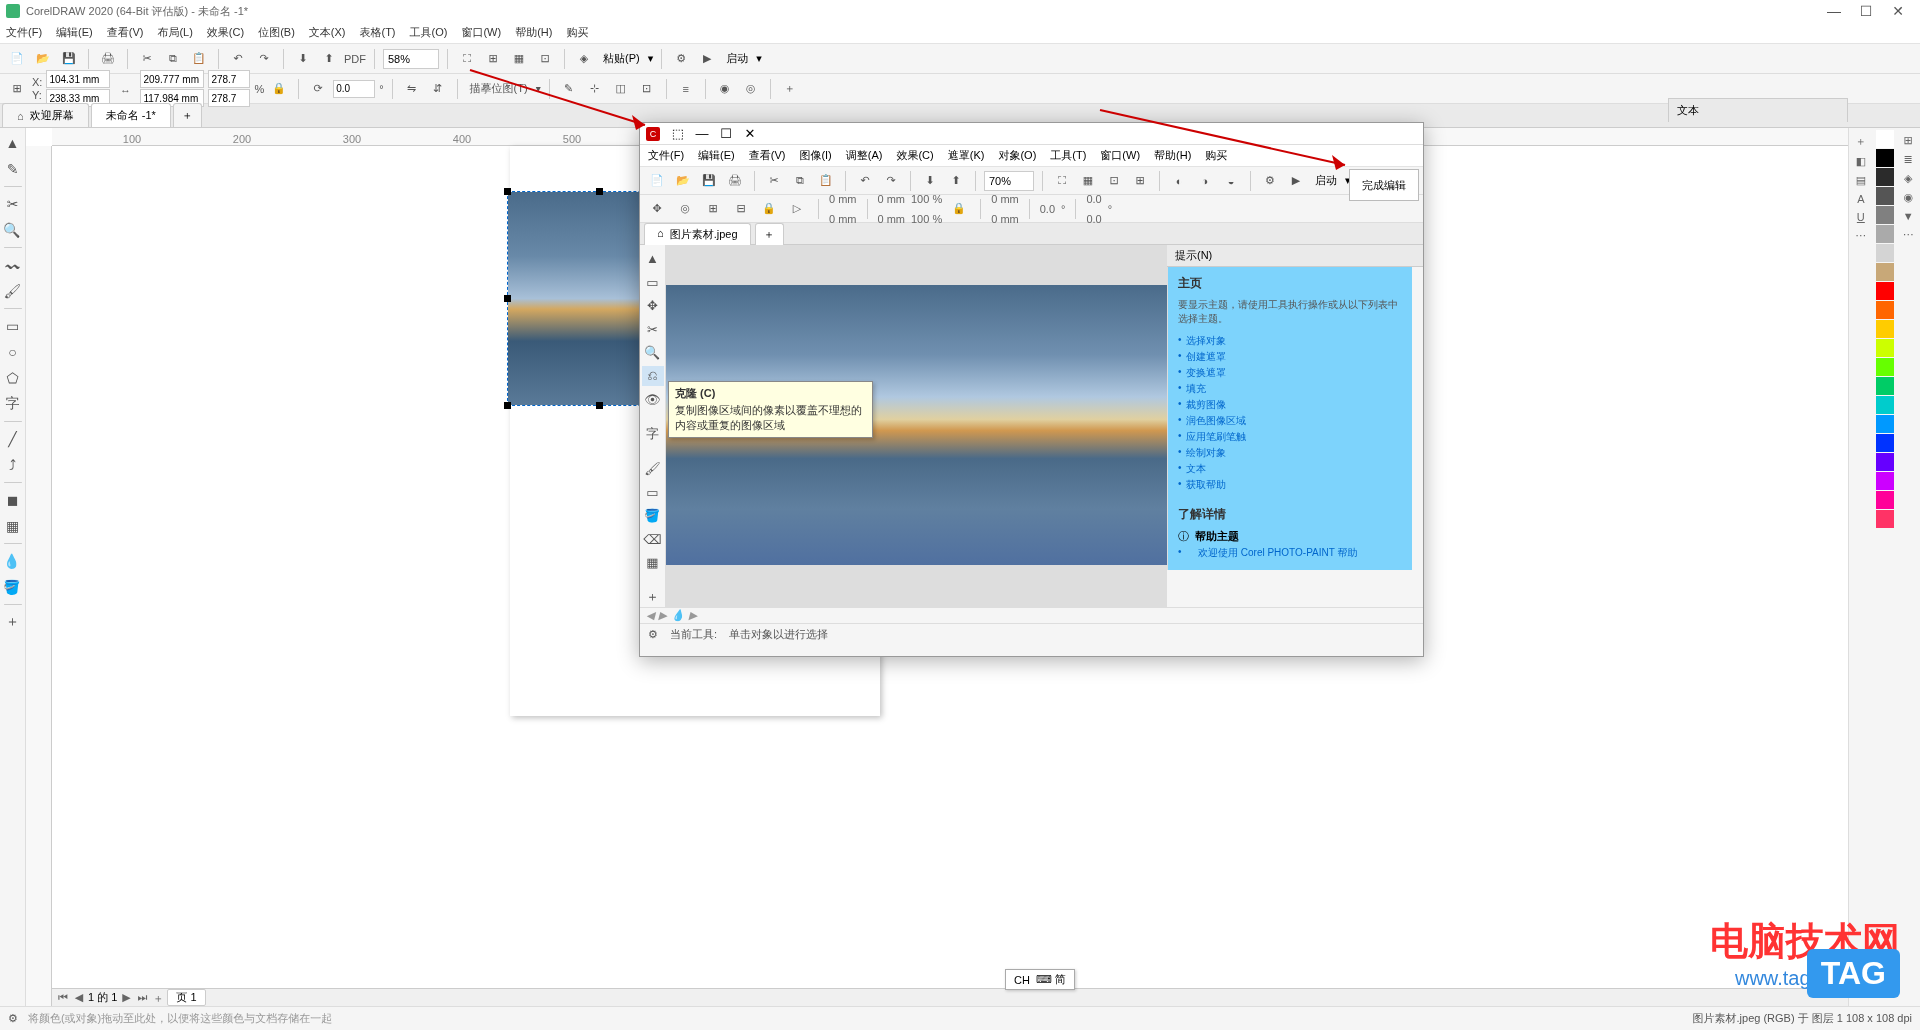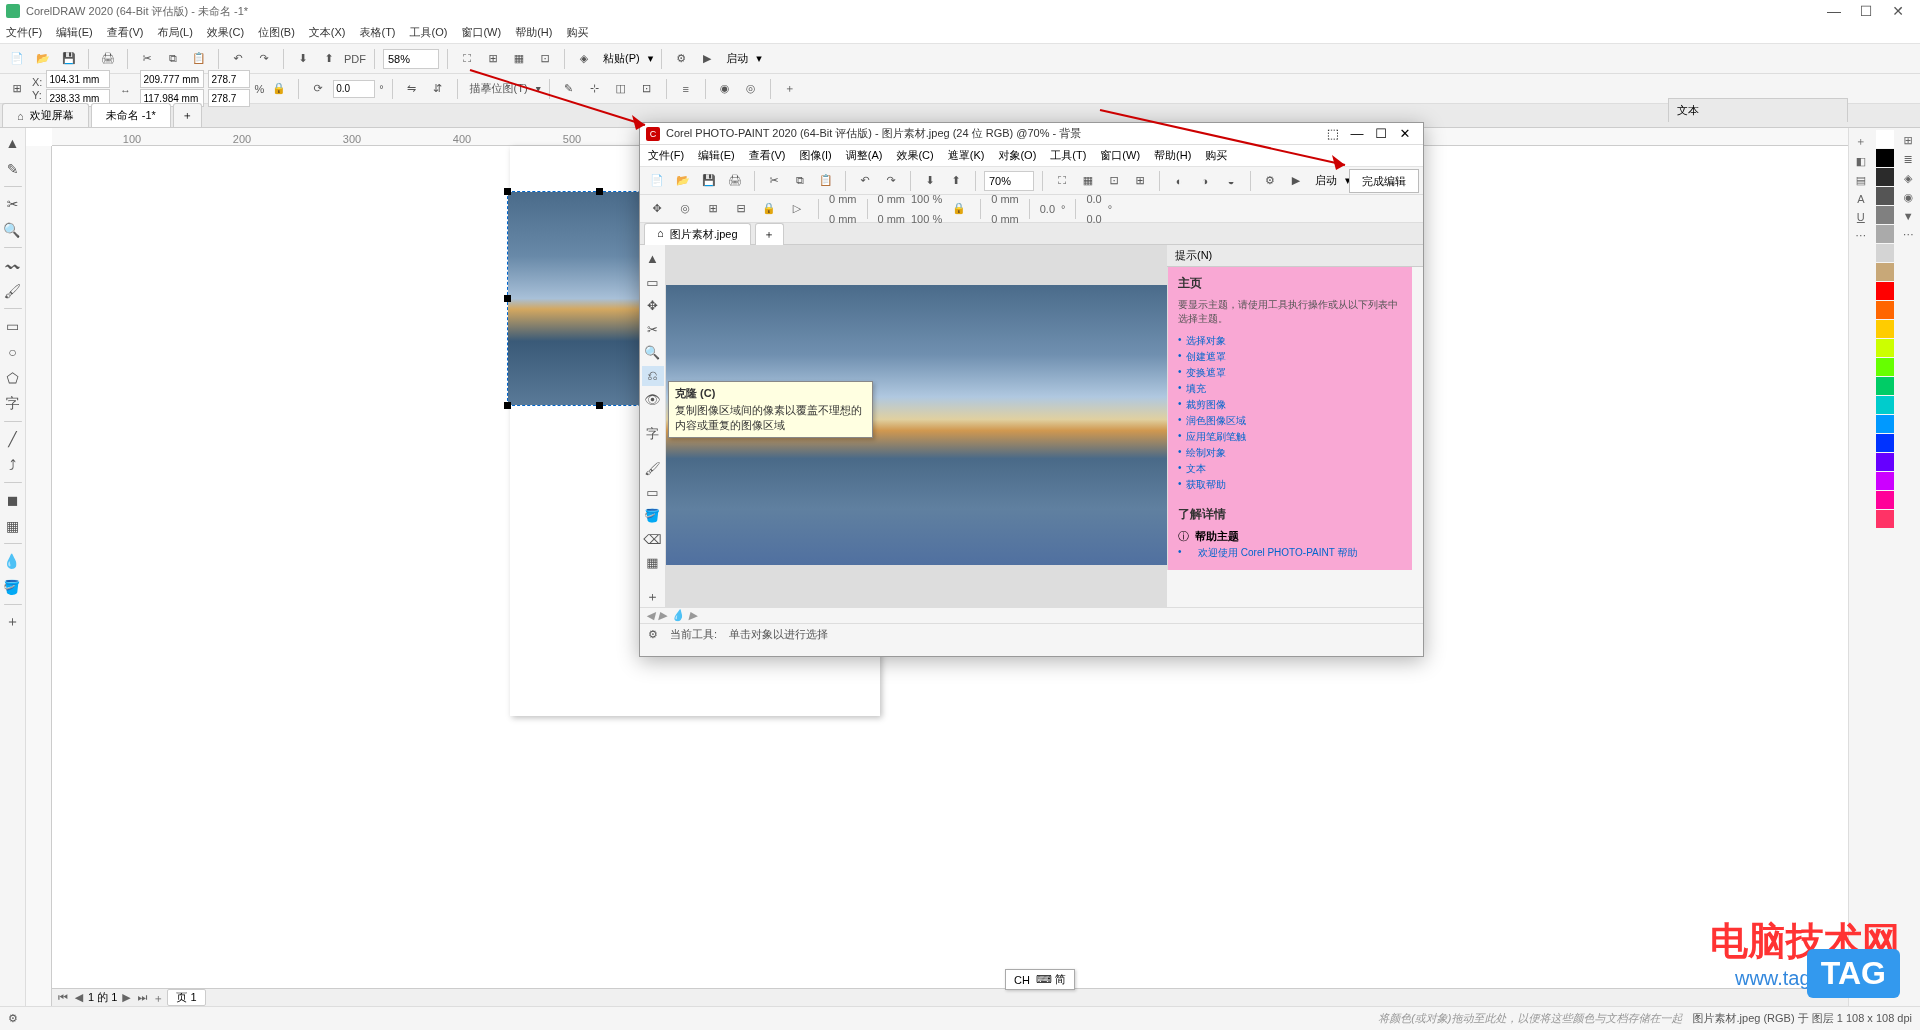--- a/index.html
+++ b/index.html
@@ -48,31 +48,31 @@
 .texttab{position:absolute;right:72px;top:98px;width:180px;height:24px;background:#eaeaea;border:1px solid #ccc;border-bottom:none;display:flex;align-items:center;padding:0 8px}
 .statusbar{position:absolute;left:0;bottom:0;right:0;height:24px;background:#f5f5f5;border-top:1px solid #ddd;display:flex;align-items:center;padding:0 8px;gap:10px;color:#555;font-size:10px}
 
 .ppwin{position:absolute;left:639px;top:122px;width:785px;height:535px;background:#f5f5f5;border:1px solid #999;box-shadow:0 4px 20px rgba(0,0,0,.3)}
 .pp-title{height:22px;background:#fff;display:flex;align-items:center;padding:0 6px;border-bottom:1px solid #ddd}
 .pp-title .ico{width:14px;height:14px;background:#c00;border-radius:2px;margin-right:6px;color:#fff;font-size:9px;display:flex;align-items:center;justify-content:center}
 .pp-title .txt{flex:1;font-size:11px;color:#333}
 .pp-title .wb{width:24px;text-align:center;font-size:13px}
 .pp-menu{height:22px;background:#fff;display:flex;align-items:center;gap:14px;padding:0 8px;border-bottom:1px solid #e3e3e3}
 .pp-tbar{height:28px;background:#f5f5f5;border-bottom:1px solid #ddd;display:flex;align-items:center;padding:0 6px;gap:4px}
-.pp-finish{position:absolute;right:4px;top:46px;height:24px;padding:0 12px;background:#fff;border:1px solid #bbb;font-size:11px}
+.pp-finish{position:absolute;right:4px;top:46px;height:32px;padding:0 12px;background:#fff;border:1px solid #bbb;font-size:11px}
 .pp-prop{height:28px;background:#f5f5f5;border-bottom:1px solid #ddd;display:flex;align-items:center;padding:0 6px;gap:6px;font-size:10px;color:#666}
 .pp-prop .grp{display:flex;flex-direction:column;gap:8px}
 .pp-tabbar{height:22px;background:#eaeaea;display:flex;align-items:center;border-bottom:1px solid #ccc}
 .pp-tabbar .t{padding:3px 12px;background:#fff;border:1px solid #ccc;border-bottom:none;margin-left:4px;border-radius:3px 3px 0 0;display:flex;gap:6px}
 .pp-body{display:flex;height:362px}
 .pp-tools{width:26px;background:#f5f5f5;border-right:1px solid #ddd;display:flex;flex-direction:column;align-items:center;gap:4px;padding-top:4px}
 .pp-tools .tl{width:22px;height:22px;display:flex;align-items:center;justify-content:center;color:#555;font-size:13px}
 .pp-canvas{flex:1;background:#ddd;position:relative;overflow:hidden}
 .pp-img{position:absolute;left:0;top:40px;right:0;height:280px;background:linear-gradient(#4a6b8a 0%,#7090b0 25%,#b0c8e0 40%,#e0d0a0 48%,#d09850 52%,#4a6a88 62%,#6080a0 80%,#5070a0 100%)}
-.pp-hints{width:245px;background:#f9a8d4;border-left:1px solid #ddd;padding:8px 10px;overflow:auto}
+.pp-hints{width:245px;background:#7dd3fc;border-left:1px solid #ddd;padding:8px 10px;overflow:auto}
 .pp-hints h3{font-size:12px;font-weight:bold;margin-bottom:6px;color:#333}
 .pp-hints p{font-size:10px;color:#555;margin-bottom:8px}
 .pp-hints a{display:block;color:#0066cc;font-size:10px;margin:2px 0;padding-left:8px;position:relative}
 .pp-hints a:before{content:"•";position:absolute;left:0}
 .pp-hints-title{height:22px;background:#eaeaea;border-bottom:1px solid #ccc;display:flex;align-items:center;padding:0 8px;font-size:11px}
 .pp-swatch{height:16px;background:#f5f5f5;border-top:1px solid #ddd;display:flex;align-items:center;padding:0 6px;gap:4px;font-size:9px;color:#999;font-style:italic}
 .pp-status{height:22px;background:#f5f5f5;border-top:1px solid #ddd;display:flex;align-items:center;padding:0 8px;gap:12px;font-size:11px;color:#555}
 .tooltip{position:absolute;left:668px;top:381px;width:205px;background:#ffffe1;border:1px solid #888;padding:4px 6px;font-size:10px;color:#333;z-index:100;box-shadow:2px 2px 4px rgba(0,0,0,.2)}
 .tooltip .tt-title{font-weight:bold;margin-bottom:2px}
 .arrow{position:absolute;pointer-events:none;z-index:50}
@@ -308,28 +308,27 @@
     <span>≣</span>
     <span>◈</span>
     <span>◉</span>
     <span>▼</span>
     <span>⋯</span>
   </div>
 </div>
 
 <div class="statusbar">
   <span>⚙</span>
-  <span style="flex:1;text-align:right;font-style:italic;color:#999">将颜色(或对象)拖动至此处，以便将这些颜色与文档存储在一起</span>
+  <span style="flex:1;text-align:left;color:#999">将颜色(或对象)拖动至此处，以便将这些颜色与文档存储在一起</span>
   <span>图片素材.jpeg (RGB) 于 图层 1 108 x 108 dpi</span>
 </div>
 
 <div class="ppwin">
   <div class="pp-title">
     <div class="ico">C</div>
-    <div class="txt">Corel PHOTO-PAINT 2020 (64-Bit 评估版) - 图片素材.jpeg (24 位 RGB) @70% - 背景</div>
     <div class="wb">⬚</div>
     <div class="wb">—</div>
     <div class="wb">☐</div>
     <div class="wb">✕</div>
   </div>
   <div class="pp-menu">
     <span>文件(F)</span>
     <span>编辑(E)</span>
     <span>查看(V)</span>
     <span>图像(I)</span>

